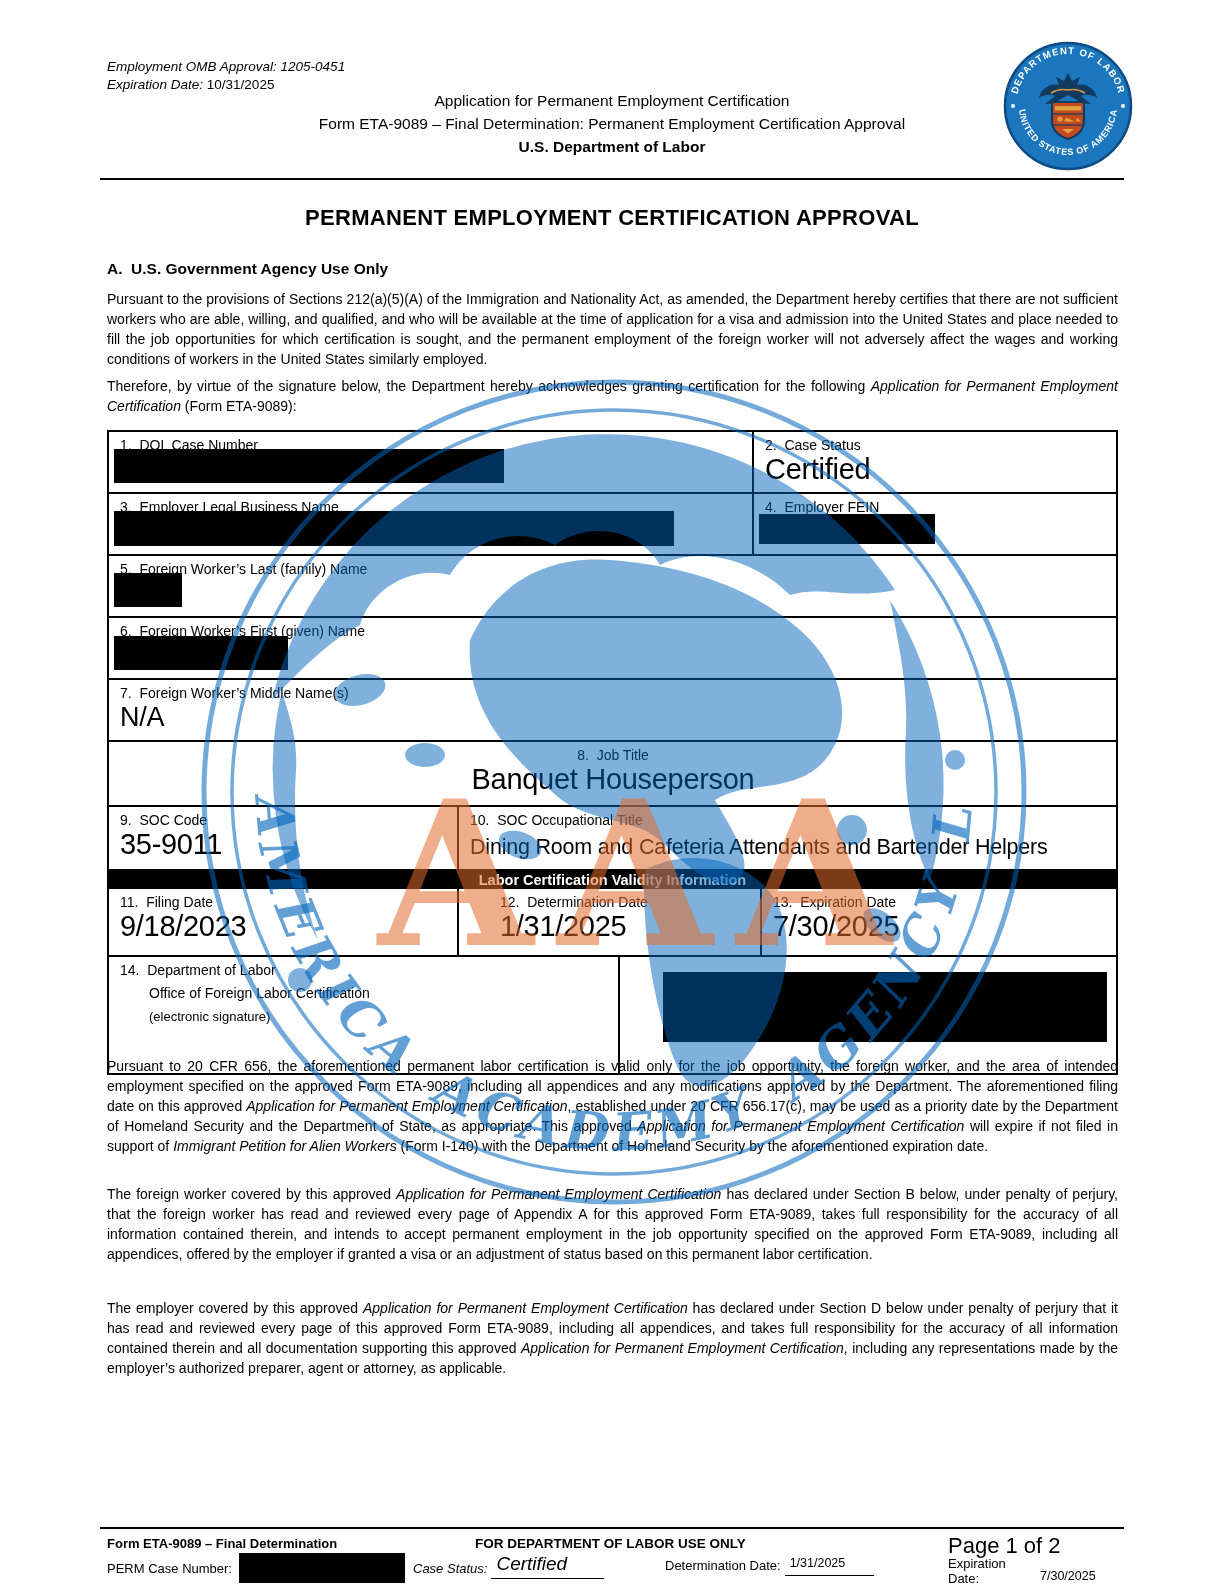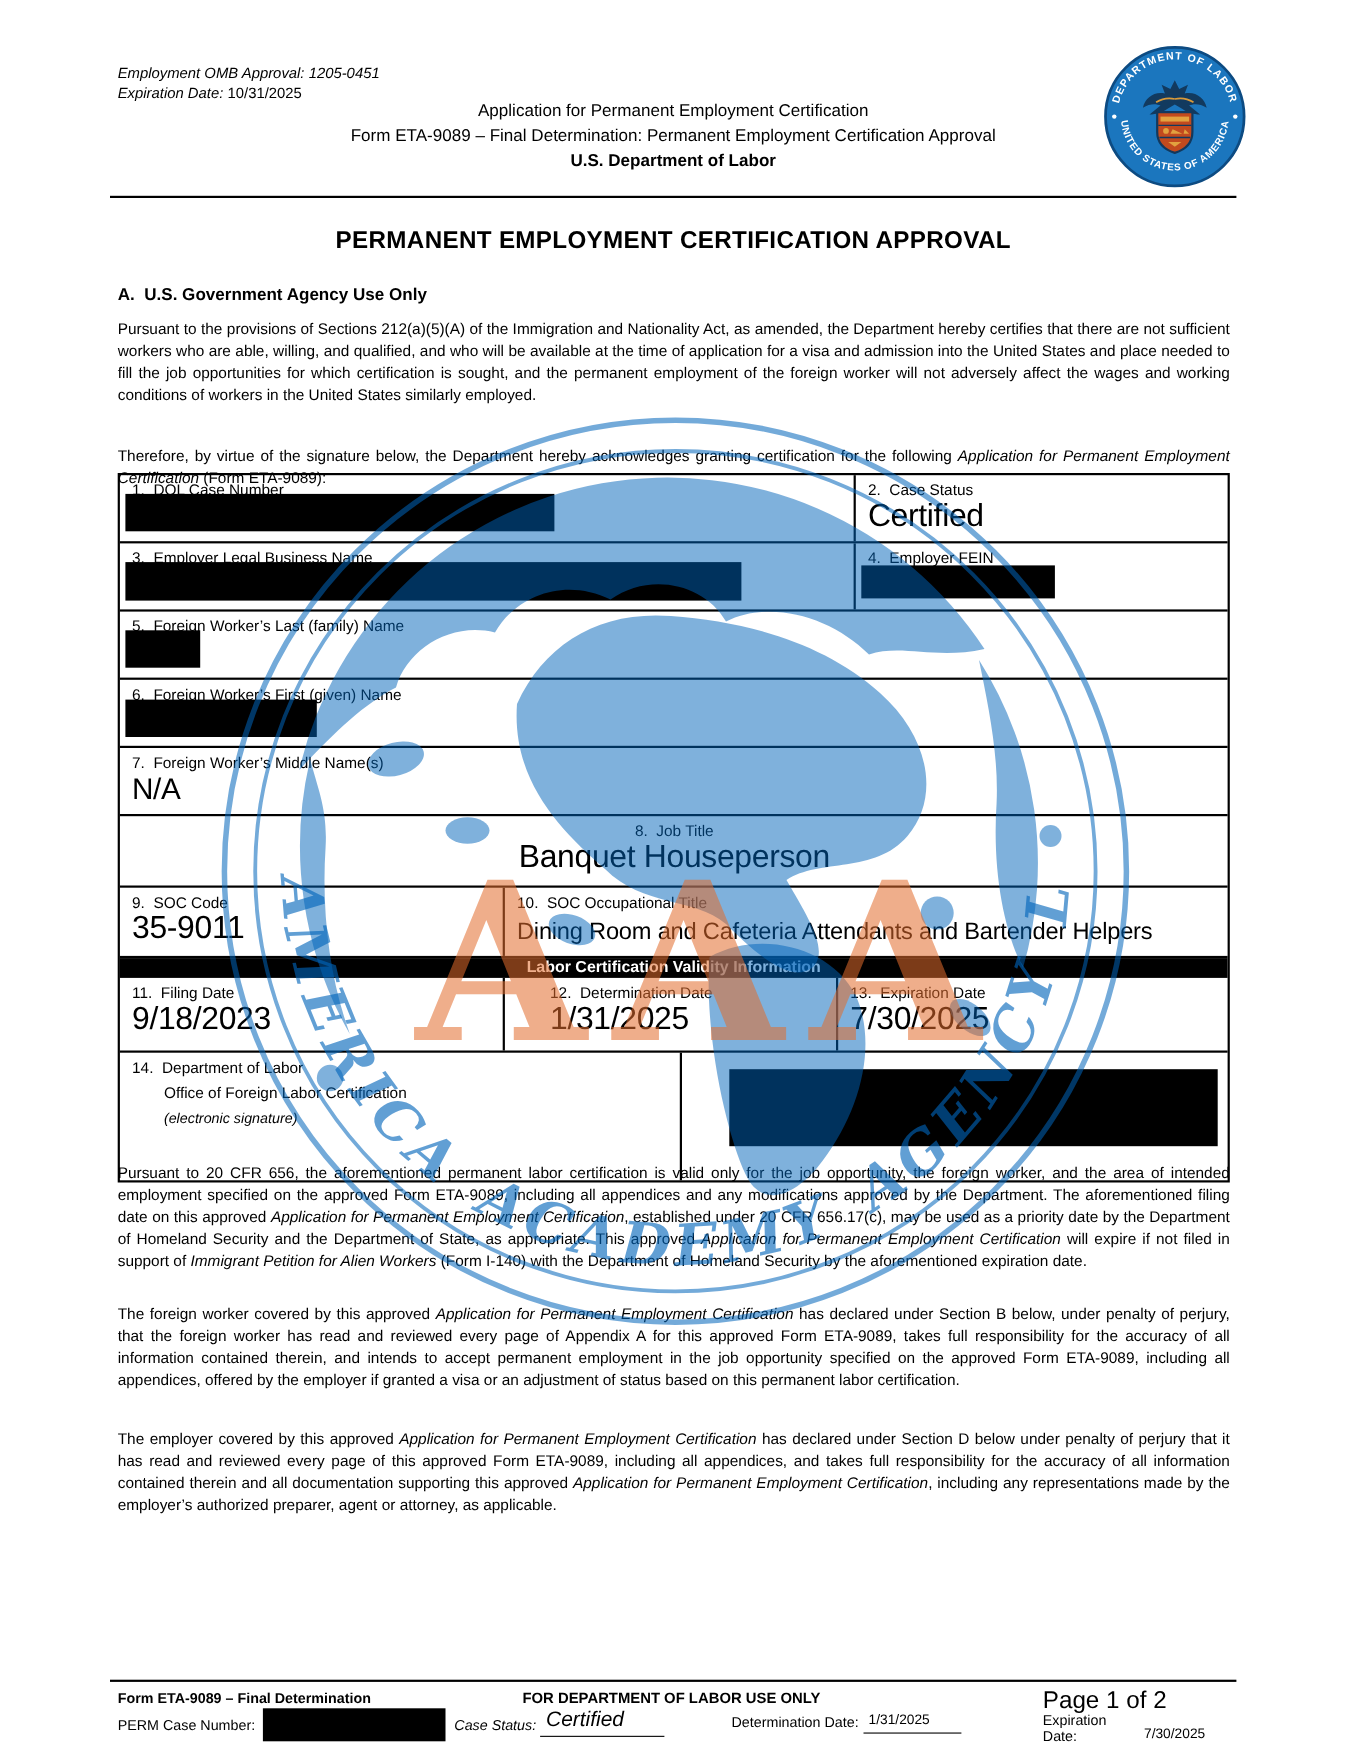--- a/index.html
+++ b/index.html
@@ -10,36 +10,36 @@
   
   .hdr-left{left:107px;top:58px;font-size:13.5px;line-height:18px;font-style:italic;}
   .hdr-left .upright{font-style:normal;}
   .hdr-center{left:112px;top:89px;width:1000px;text-align:center;font-size:15.5px;line-height:23px;}
   .hdr-center .b{font-weight:bold;}
   .seal{left:1002px;top:40px;width:132px;height:132px;}
   .rule-top{left:100px;top:178px;width:1024px;height:2px;background:#000;}
   .doc-title{left:0;top:205px;width:1224px;text-align:center;font-weight:bold;font-size:22px;letter-spacing:.3px;}
   .sec-a{left:107px;top:260px;font-weight:bold;font-size:15.5px;white-space:pre;}
   .para{left:107px;width:1011px;font-size:14px;line-height:20px;text-align:justify;}
-  .p1{top:289px;} .p2{top:376px;margin-top:28px;} .p3{top:1056px;} .p4{top:1184px;} .p5{top:1298px;}
+  .p1{top:289px;} .p2{top:376px;} .p3{top:1056px;} .p4{top:1184px;} .p5{top:1298px;}
   
   .ftable{left:107px;top:430px;width:1011px;border:2px solid #000;box-sizing:border-box;background:transparent;}
   .frow{display:flex;border-bottom:2px solid #000;box-sizing:border-box;}
   .frow:last-child{border-bottom:none;}
   .cell{position:relative;box-sizing:border-box;padding:5px 10px 0 11px;flex:1 1 auto;}
   .cell + .cell{border-left:2px solid #000;}
   .lbl{font-size:14px;white-space:pre;display:block;}
   .val{font-size:29px;line-height:31px;margin-top:1px;letter-spacing:-.3px;}
   .val-sm{font-size:21.5px;line-height:24px;margin-top:7px;letter-spacing:-.2px;}
   .redact{position:absolute;background:#000;}
-  .h62{height:62px;gap:24px;} .h63{height:65px;text-align:center;} .h64{height:64px;} .h68{height:68px;} .h90{height:116px;border-bottom:none;}
+  .h62{height:62px;} .h63{height:65px;text-align:center;} .h64{height:64px;} .h68{height:68px;} .h90{height:116px;border-bottom:none;}
   .w643{flex:0 0 643px;} .w348{flex:0 0 348px;} .w303{flex:0 0 303px;padding-left:41px;} .w509{flex:0 0 509px;}
   .vbar{height:18px;background:#000;color:#fff;font-weight:bold;font-size:14.5px;line-height:18px;text-align:center;border-bottom:none;display:block;}
   .dept-l2{font-size:14px;margin:7px 0 0 29px;}
-  .dept-l3{font-size:13px;font-style:italic;margin:8px 0 0 29px;}
+  .dept-l3{font-size:13px;margin:8px 0 0 29px;}
   
   .footer{left:100px;top:1527px;width:1024px;height:57px;border-top:2px solid #000;box-sizing:border-box;}
   .f-left{left:7px;top:7px;font-weight:bold;font-size:13px;}
   .f-center{left:375px;top:7px;font-weight:bold;font-size:13.5px;}
   .f-page{left:848px;top:4px;font-size:22px;}
   .fgroup{position:absolute;display:flex;align-items:flex-end;}
   .flabel{font-size:13px;}
   .blank{border-bottom:1.6px solid #000;display:inline-block;padding:0 12px 3px 5px;margin-left:4px;}
   .cs-val{font-size:19px;min-width:96px;}
   .dt-val{font-size:12.5px;min-width:72px;padding-bottom:5px;}

